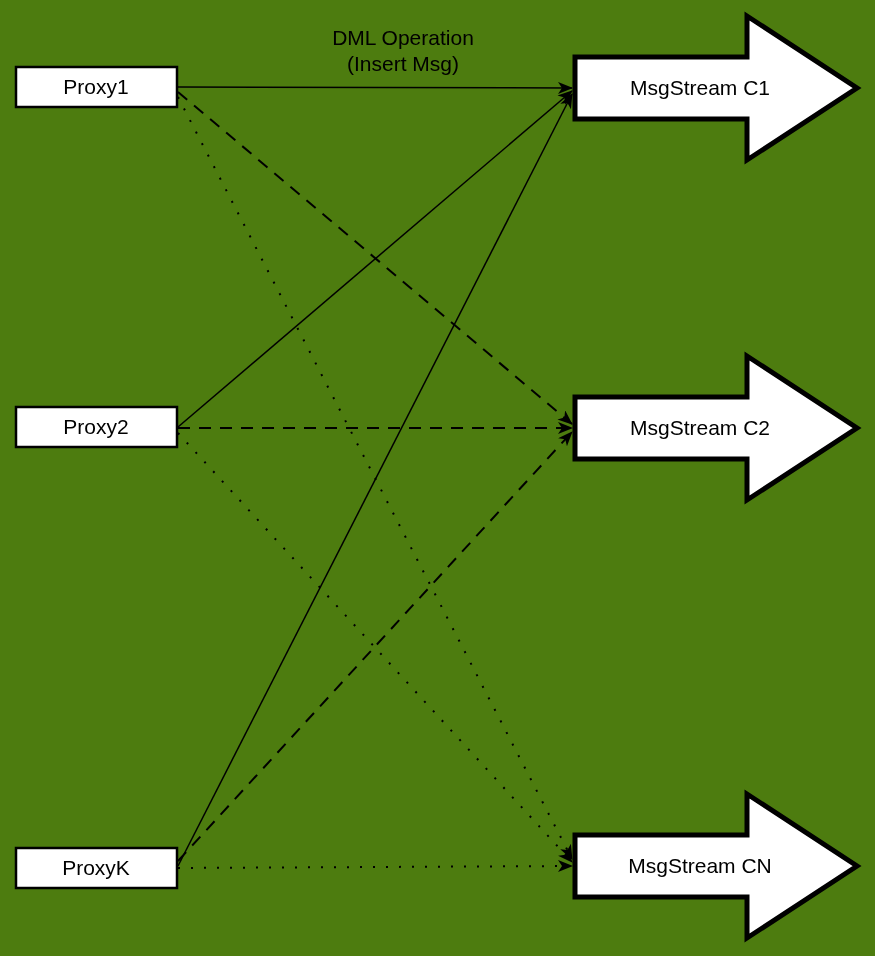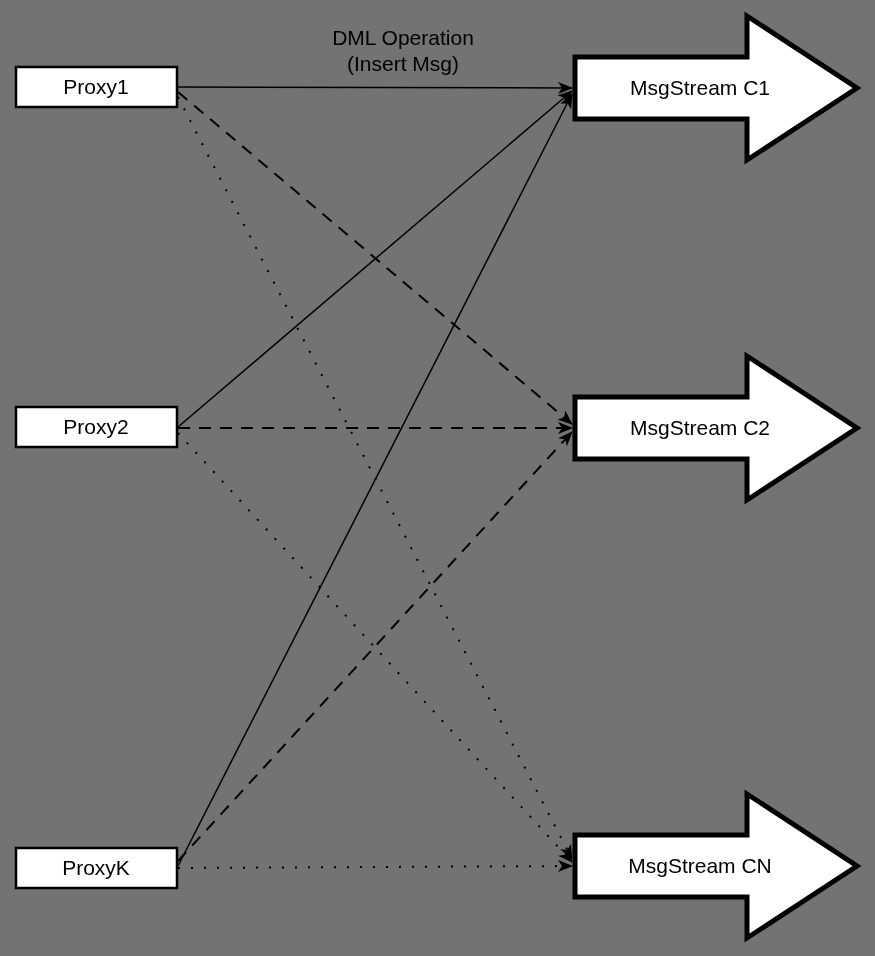--- a/index.html
+++ b/index.html
@@ -5,21 +5,21 @@
   html, body {
     margin: 0;
     padding: 0;
     background: #ffffff;
     font-family: "Liberation Sans", sans-serif;
   }
   .canvas {
     position: relative;
     width: 875px;
     height: 956px;
-    background: #737373;
+    background: #4d7c0f;
     overflow: hidden;
   }
   svg text {
     font-family: "Liberation Sans", sans-serif;
     fill: #000000;
   }
   text.node-label { font-size: 21px; }
   text.annotation { font-size: 21px; }
 </style>
 </head>

